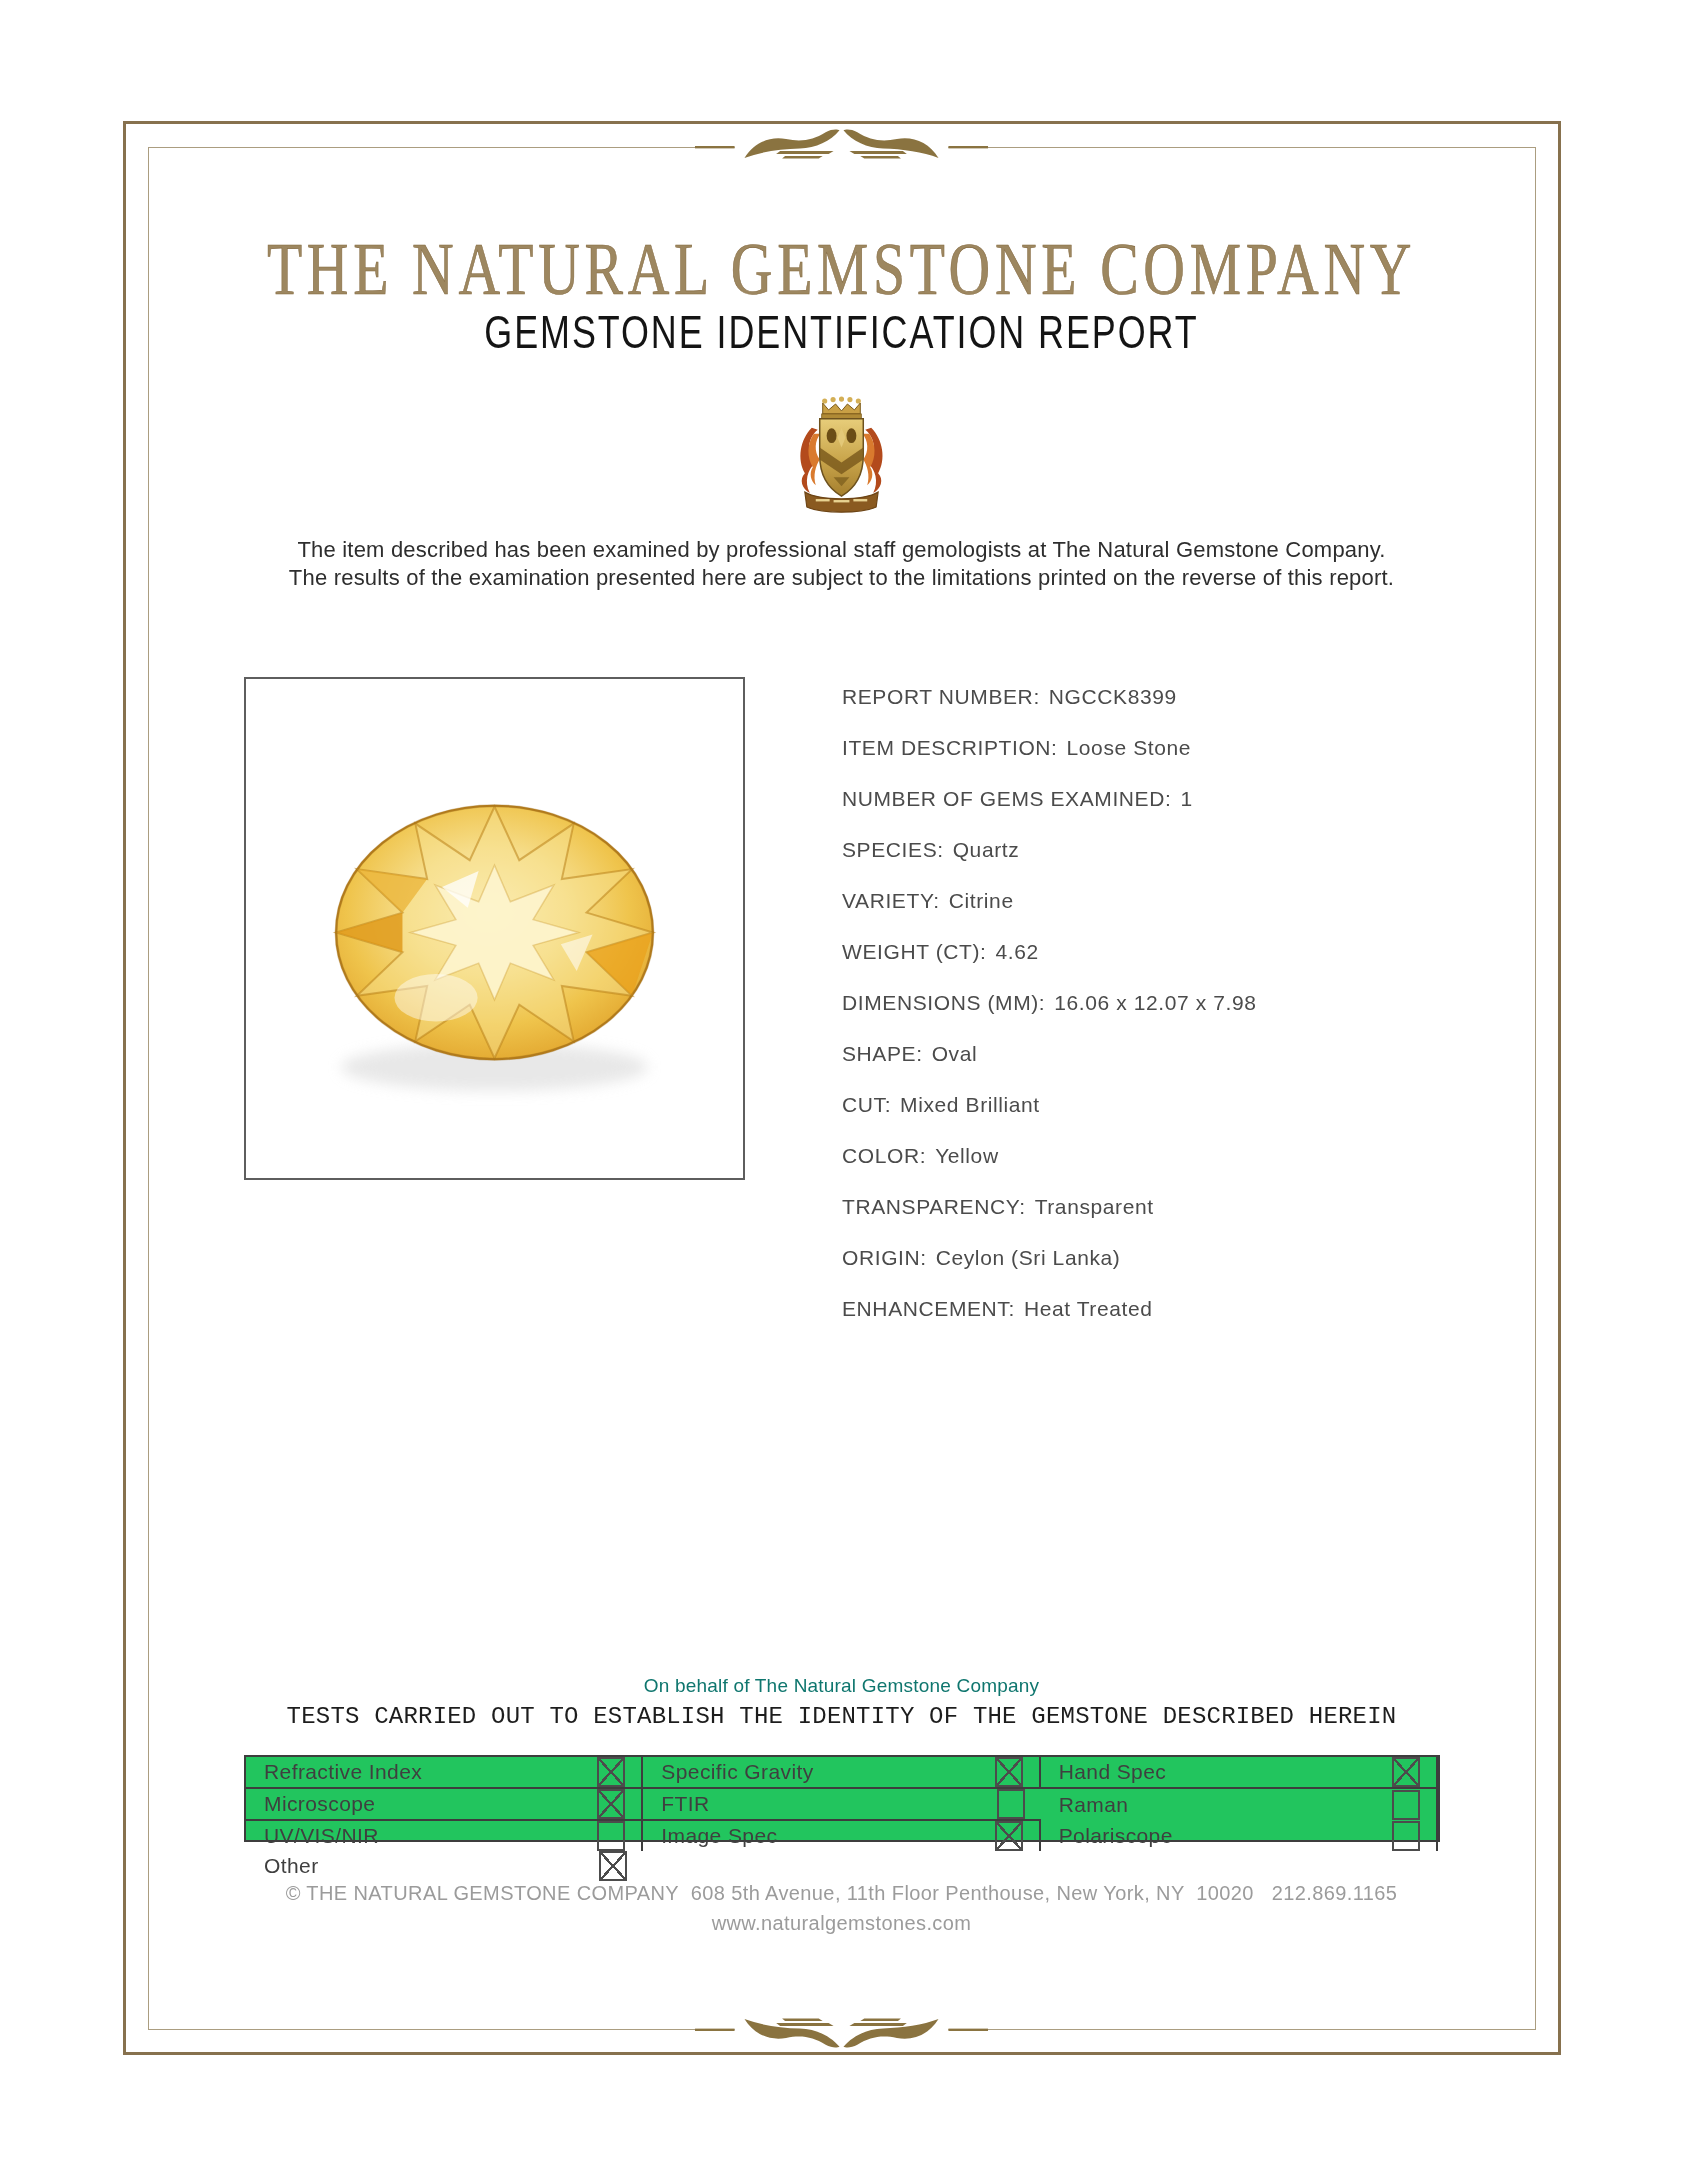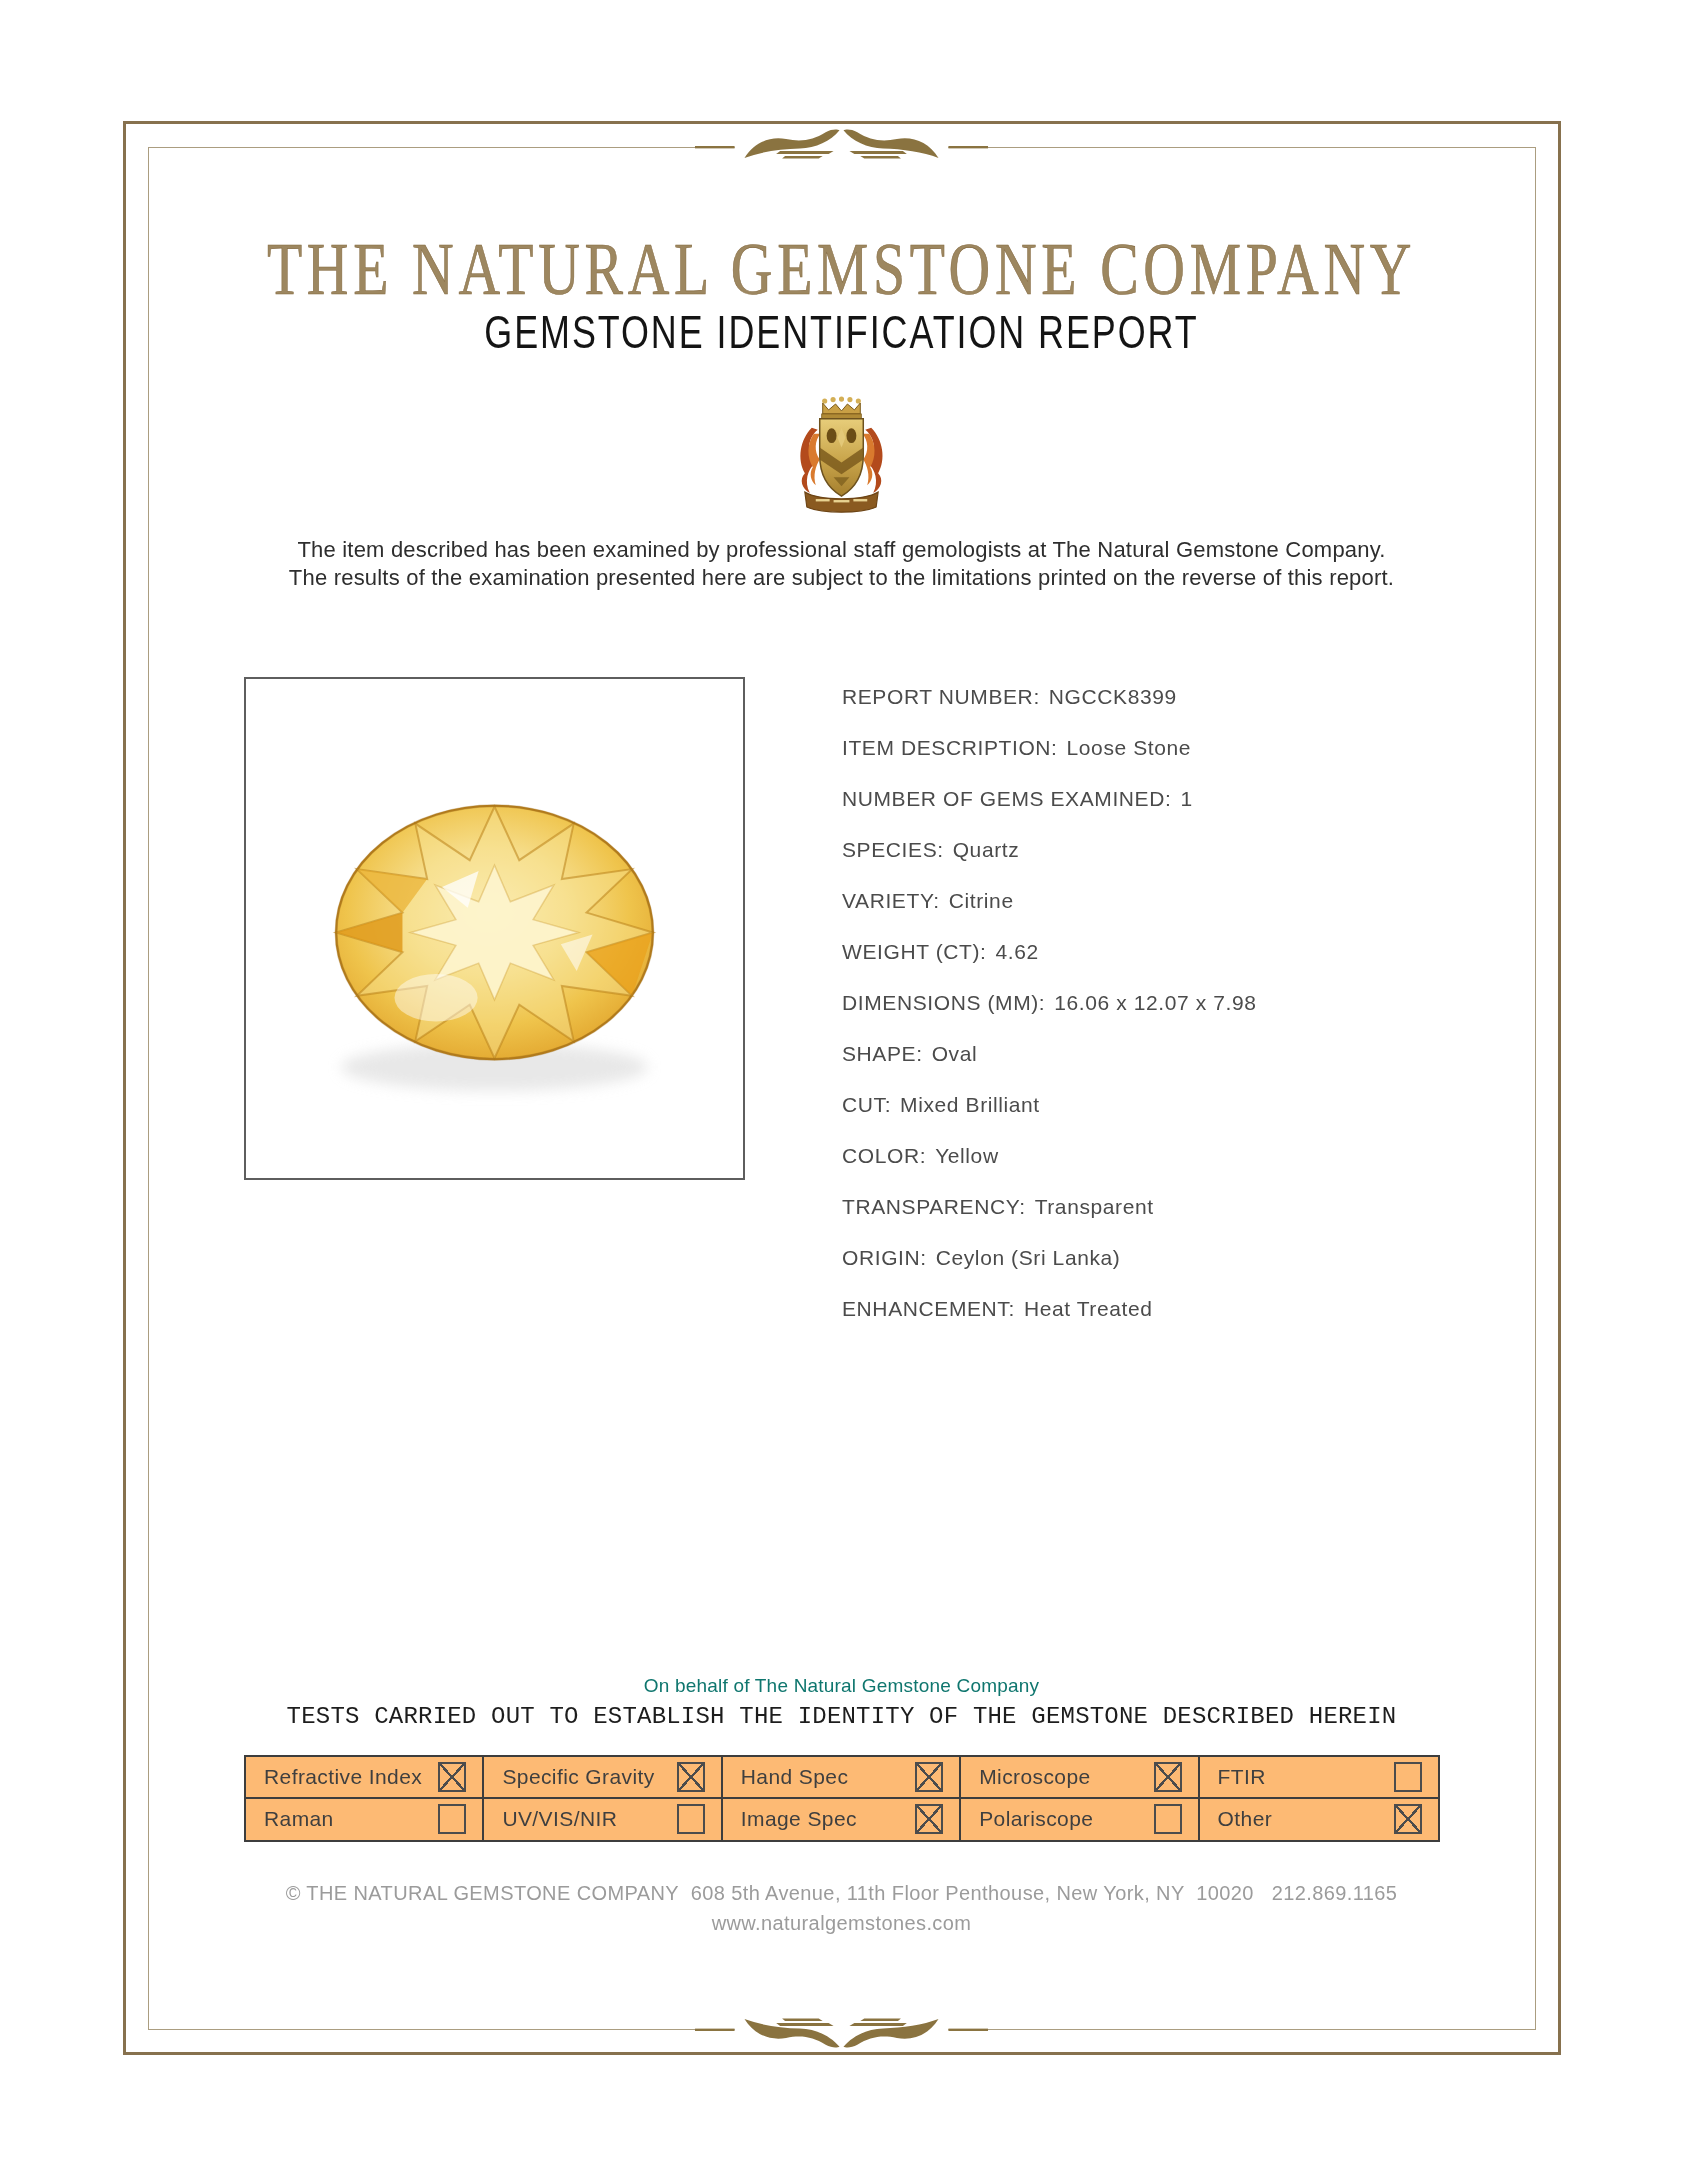--- a/index.html
+++ b/index.html
@@ -33,22 +33,22 @@
   .field{height:51px;display:flex;align-items:center;font-size:21px;
          color:#4b4b4b;letter-spacing:0.6px;white-space:pre;}
   .field .lbl{margin-right:9px;}
   
   .on-behalf{position:absolute;top:1675px;left:0;width:100%;text-align:center;
              font-size:19px;color:#0f766e;letter-spacing:0.2px;}
   .tests-heading{position:absolute;top:1703px;left:0;width:100%;text-align:center;
                  font-size:24px;color:#1d1d1d;letter-spacing:0.2px;font-family:Liberation Mono, monospace;}
   
   .tests-table{position:absolute;left:244px;top:1755px;width:1196px;height:87px;
-               display:grid;grid-template-columns:repeat(5,1fr);grid-template-rows:1fr 1fr;
-               border:2px solid #3d3d3d;box-sizing:border-box;background:#fdba74;}
+               display:grid;grid-template-columns:repeat(3,1fr);grid-template-rows:1fr 1fr;
+               border:2px solid #3d3d3d;box-sizing:border-box;background:#22c55e;}
   .cell{border-right:2px solid #3d3d3d;border-bottom:2px solid #3d3d3d;
         display:flex;align-items:center;justify-content:space-between;
         padding:0 16px 0 18px;font-size:21px;color:#3f3f3f;letter-spacing:0.4px;}
   .cell:nth-child(5n){border-right:none;}
   .cell:nth-child(n+6){border-bottom:none;}
   .checkbox{width:28px;height:30px;border:2px solid #4c4c4c;position:relative;
             box-sizing:border-box;flex:none;}
   .checkbox[data-checked="true"]::before{content:"";position:absolute;left:-1px;top:-1px;
             right:-1px;bottom:-1px;
             background:linear-gradient(to top right,transparent 47%,#4c4c4c 47%,#4c4c4c 53%,transparent 53%),

